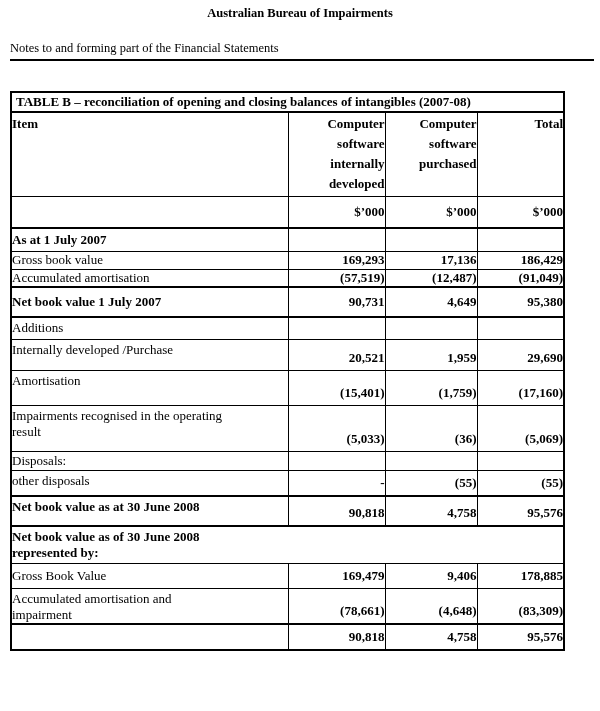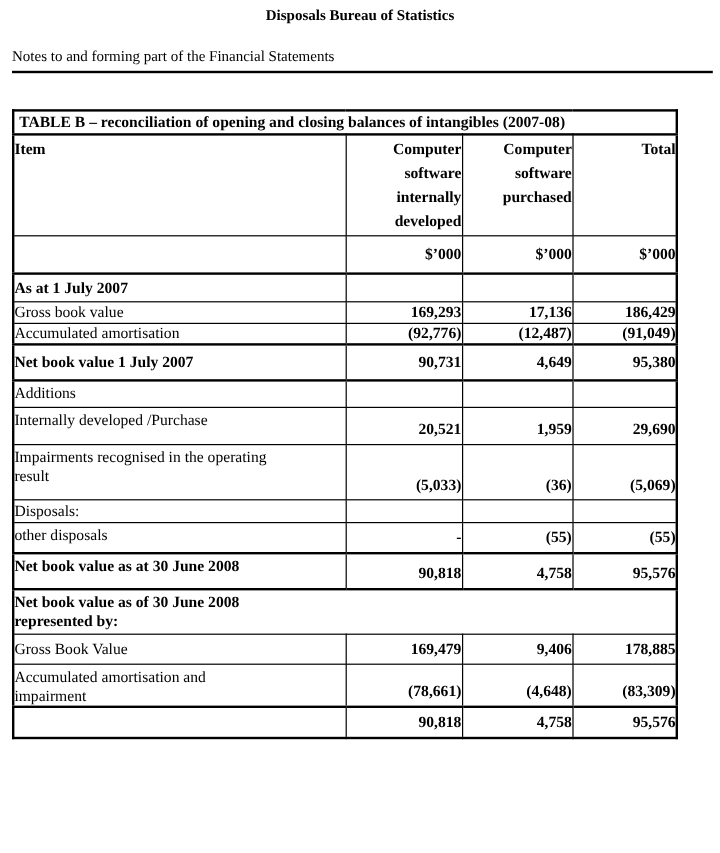--- a/index.html
+++ b/index.html
@@ -69,21 +69,21 @@
   }
   tr.b td.lbl { font-weight:bold; }
   tr.tt td { border-top:2px solid #000; }
   tr.tb td { border-bottom:2px solid #000; }
   tr.tall td.lbl { vertical-align:top; padding-top:2px; }
   tr.tall td.num { vertical-align:bottom; padding-bottom:4px; }
 </style>
 </head>
 <body>
 
-<div class="org-title">Disposals Bureau of Statistics</div>
+<div class="org-title">Australian Bureau of Impairments</div>
 
 <div class="doc-title-wrap">
   <span class="doc-title">Notes to and forming part of the Financial Statements</span>
 </div>
 
 <table class="fin-table">
   <colgroup>
     <col style="width:277px">
     <col style="width:97px">
     <col style="width:92px">
@@ -112,41 +112,47 @@
         <td class="num"></td>
       </tr>
       <tr class="" style="height: 18px;">
         <td class="lbl">Gross book value</td>
         <td class="num">169,293</td>
         <td class="num">17,136</td>
         <td class="num">186,429</td>
       </tr>
       <tr class="" style="height: 14px;">
         <td class="lbl">Accumulated amortisation</td>
-        <td class="num">(92,776)</td>
+        <td class="num">(57,519)</td>
         <td class="num">(12,487)</td>
         <td class="num">(91,049)</td>
       </tr>
       <tr class="b tt tb" style="height: 30px;">
         <td class="lbl">Net book value 1 July 2007</td>
         <td class="num">90,731</td>
         <td class="num">4,649</td>
         <td class="num">95,380</td>
       </tr>
       <tr class="" style="height: 23px;">
         <td class="lbl">Additions</td>
         <td class="num"></td>
         <td class="num"></td>
         <td class="num"></td>
       </tr>
       <tr class="tall" style="height: 31px; padding-left: 44px;">
         <td class="lbl">Internally developed /Purchase</td>
         <td class="num">20,521</td>
         <td class="num">1,959</td>
         <td class="num">29,690</td>
+      </tr>
+      <tr class="tall" style="height: 35px;">
+        <td class="lbl">Amortisation</td>
+        <td class="num">(15,401)</td>
+        <td class="num">(1,759)</td>
+        <td class="num">(17,160)</td>
       </tr>
       <tr class="tall" style="height: 46px;">
         <td class="lbl">Impairments recognised in the operating
 result</td>
         <td class="num">(5,033)</td>
         <td class="num">(36)</td>
         <td class="num">(5,069)</td>
       </tr>
       <tr class="" style="height: 19px;">
         <td class="lbl">Disposals:</td>

